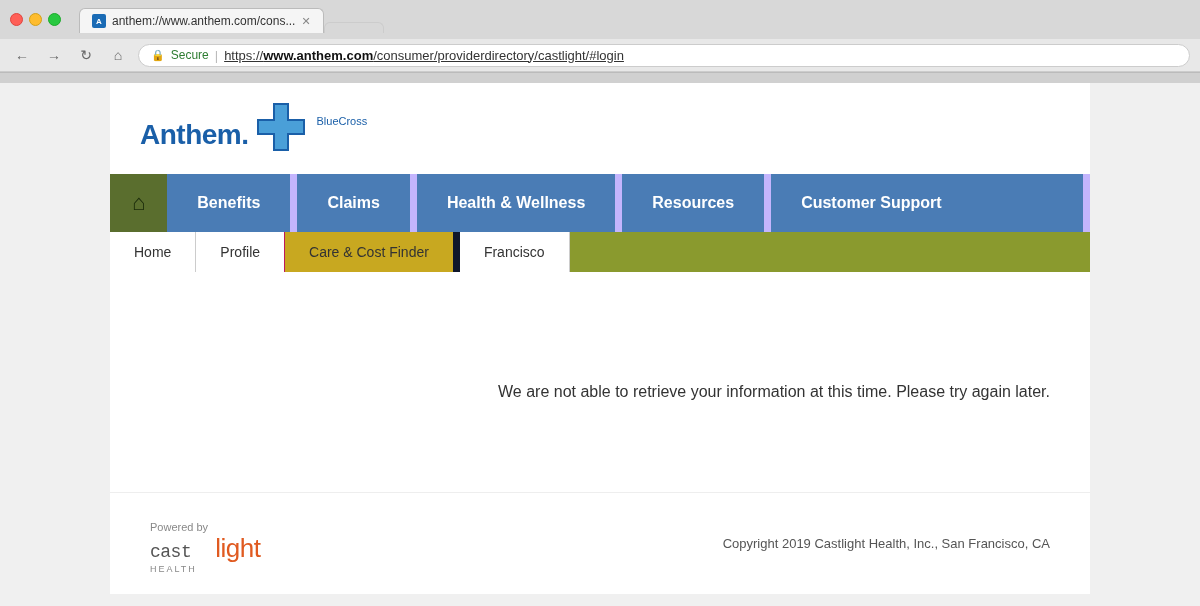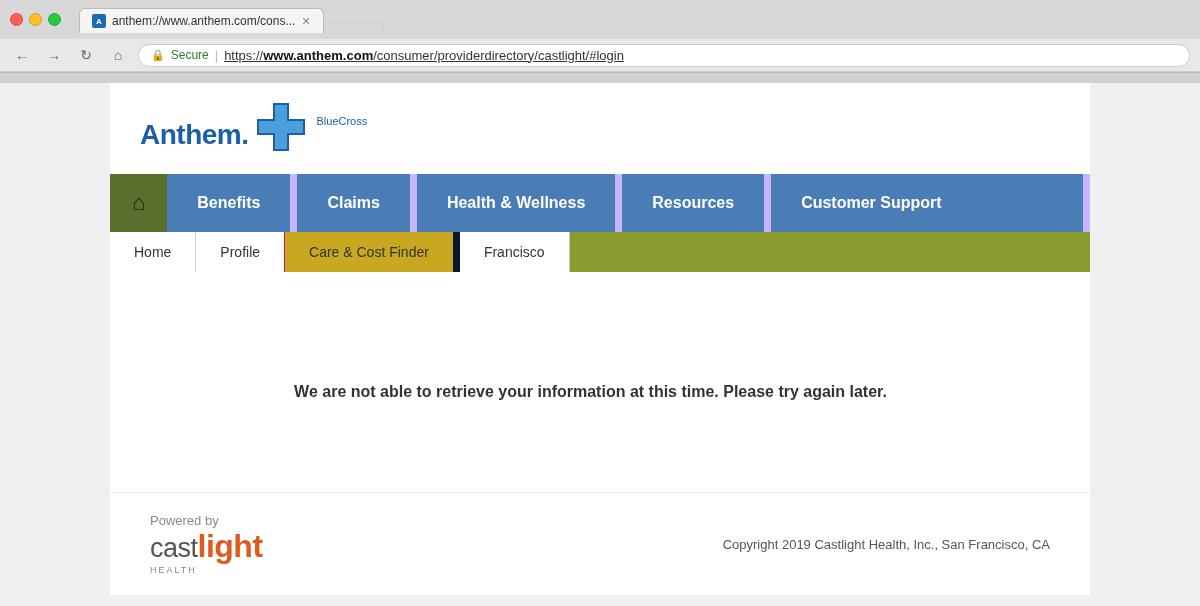--- a/index.html
+++ b/index.html
@@ -182,49 +182,49 @@
       color: #333;
       font-weight: 500;
     }
     .sub-nav-item-home { background: white; color: #333; border-right: 1px solid #ccc; }
     .sub-nav-item-profile { background: white; color: #333; border-right: 1px solid #be185d; }
     .sub-nav-item-care { background: #c8a820; color: #333; }
     .sub-nav-item-discounts { background: white; color: #333; border-right: 1px solid #ccc; }
 
     
     .main-area {
-      padding: 60px 59px 40px 40px;
+      padding: 60px 40px 40px 40px;
       text-align: center;
       min-height: 220px;
       display: flex;
       align-items: center;
-      justify-content: center;
-      font-weight: bold;
+      justify-content: flex-end;
     }
     .error-message {
       font-size: 16px;
       color: #333;
     }
 
     
     .site-footer {
       display: flex;
       align-items: center;
       justify-content: space-between;
       padding: 20px 40px;
       border-top: 1px solid #eee;
     }
     .castlight-logo {
       display: flex;
       flex-direction: column;
       align-items: flex-start;
     }
     .powered-by {
-      font-size: 13px;
+      font-size: 11px;
       color: #888;
+      margin-top: 8px;
     }
     .castlight-brand {
       font-size: 26px;
       font-weight: 300;
       color: #e05a20;
       letter-spacing: -0.5px;
     }
     .castlight-health-sub {
       font-size: 9px;
       color: #888;
@@ -332,21 +332,21 @@
 
     <div class="main-area">
       <p class="error-message">We are not able to retrieve your information at this time. Please try again later.</p>
     </div>
 
     <div class="site-footer">
       <div class="castlight-logo">
         <span class="powered-by">Powered by</span>
         <div style="display:flex;align-items:baseline;gap:0;">
           <span class="castlight-brand">
-            <span style="font-weight:300;color:#555;font-size:27px;">cast</span><span style="font-weight:700;color:#e05a20;font-size:32px;">light</span>
+            <span style="font-weight:300;color:#555;font-size:18px;font-family:Liberation Mono, monospace;">cast</span><span style="font-weight:400;color:#e05a20;font-size:26px;margin-left:24px;">light</span>
           </span>
         </div>
         <span class="castlight-health-sub">HEALTH</span>
       </div>
       <div class="copyright">Copyright 2019 Castlight Health, Inc., San Francisco, CA</div>
     </div>
 
   </div>
 </div>
 

